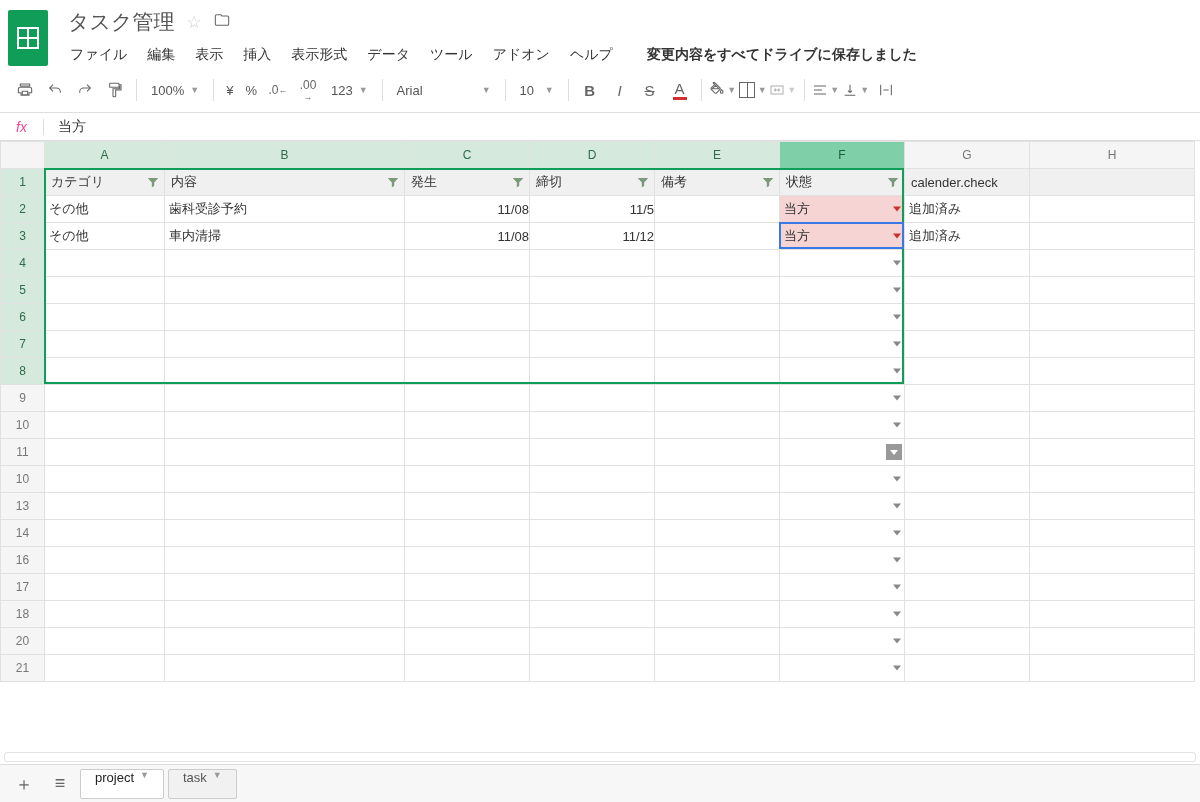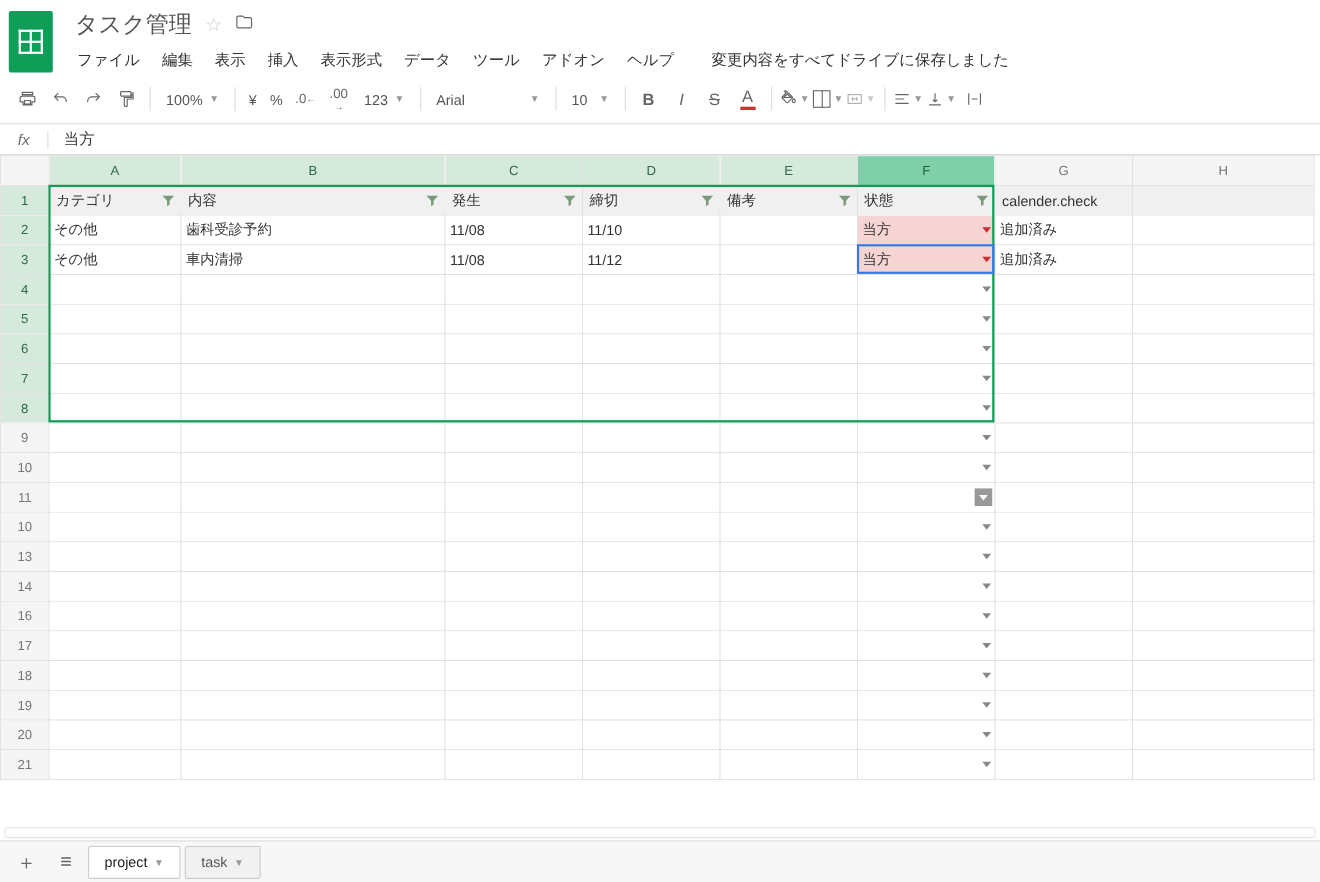--- a/index.html
+++ b/index.html
@@ -16,75 +16,75 @@
     linear-gradient(#fff,#fff) 0 0/2px 100% no-repeat,
     linear-gradient(#fff,#fff) 10px 0/2px 100% no-repeat,
     linear-gradient(#fff,#fff) 20px 0/2px 100% no-repeat; }
   .title-col { flex: 1; }
   .doc-title-row { display: flex; align-items: center; gap: 12px; padding-top: 2px; }
   .doc-title { font-size: 21px; color: #555; }
   .star { color: #ccc; font-size: 17px; cursor: pointer; }
   .folder { color: #888; font-size: 17px; cursor: pointer; }
   .menubar { display: flex; gap: 0; margin-top: 6px; margin-left: -8px; }
   .menubar span { padding: 4px 10px; font-size: 14px; color: #333; cursor: pointer; }
-  .save-status { color: #aaa; font-size: 14px; margin-left: 14px; padding-top: 4px; }
+  .save-status { color: #aaa; font-size: 14px; margin-left: 14px; padding-top: 4px; font-weight: bold; }
 
   
   .toolbar { display: flex; align-items: center; padding: 8px 10px; border-bottom: 1px solid #ddd; gap: 0; }
   .tb-btn { width: 30px; height: 28px; display: flex; align-items: center; justify-content: center; color: #666; cursor: pointer; font-size: 15px; }
   .tb-sep { width: 1px; height: 22px; background: #ddd; margin: 0 6px; }
   .tb-select { display: flex; align-items: center; gap: 6px; padding: 0 8px; height: 28px; cursor: pointer; color: #555; font-size: 13px; }
   .tb-caret { font-size: 9px; color: #999; }
   .tb-txt { padding: 0 6px; color: #555; font-size: 13px; cursor: pointer; }
   .bold { font-weight: bold; }
   .italic { font-style: italic; }
   .strike { text-decoration: line-through; }
   .text-color { display: flex; flex-direction: column; align-items: center; }
   .text-color .bar { width: 14px; height: 3px; background: #d32f2f; }
   svg.ico { width: 16px; height: 16px; stroke: #666; fill: none; stroke-width: 1.6; }
   .borders-ico { width:16px; height:16px; display:inline-block; position:relative; }
   .borders-ico::before { content:""; position:absolute; inset:0; border:1.5px solid #666; }
   .borders-ico::after { content:""; position:absolute; left:50%; top:0; bottom:0; width:0; border-left:1.5px solid #666; }
 
   
   .formula-bar { display: flex; align-items: center; border-bottom: 1px solid #ddd; height: 28px; }
-  .fx { width: 44px; text-align: center; font-style: italic; color: #737373; border-right: 1px solid #ddd; font-size: 14px; }
+  .fx { width: 44px; text-align: center; font-style: italic; color: #ec4899; border-right: 1px solid #ddd; font-size: 14px; }
   .formula-input { flex: 1; padding: 0 14px; font-size: 14px; color: #333; }
 
   
   .grid-wrap { flex: 1; overflow: hidden; position: relative; }
   table.sheet { border-collapse: collapse; table-layout: fixed; }
   th, td { border: 1px solid #e1e1e1; height: 27px; font-size: 13px; padding: 0 4px; position: relative; background: #fff; }
   th.colhdr, th.rowhdr, th.corner { background: #f5f5f5; color: #777; font-weight: normal; text-align: center; font-size: 12px; }
   th.colhdr.sel, th.rowhdr.sel { background: #d6e9dd; color:#2d6b4a; }
   th.colhdr.active { background: #7fd0a8; color:#1b5e3f; }
 
   
   tr.filter-row td { background: #f0f0f0; font-weight: normal; color: #333; text-align: left; padding-left: 6px; }
   .filter-icon { position: absolute; right: 4px; top: 50%; transform: translateY(-50%); width: 14px; height: 14px; }
   .filter-icon svg { width: 14px; height: 14px; fill: #7a9a7a; }
 
   
-  td.right { text-align: left; padding-right: 0; }
+  td.right { text-align: right; padding-right: 0; }
   td.pink { background: #f7d4d4; }
   .dv-caret { position: absolute; right: 3px; top: 50%; transform: translateY(-50%); width: 0; height: 0; border-left: 4px solid transparent; border-right: 4px solid transparent; border-top: 5px solid #888; }
   .dv-caret.red { border-top-color: #c93030; }
   .dv-box { position:absolute; right:2px; top:50%; transform:translateY(-50%); width:16px; height:16px; background:#999; display:flex; align-items:center; justify-content:center; }
   .dv-box::after { content:""; border-left:4px solid transparent; border-right:4px solid transparent; border-top:5px solid #fff; }
 
   
   .sel-outline { position: absolute; border: 2px solid #0f9d58; pointer-events: none; }
   .active-outline { position:absolute; border:2px solid #3b78e7; pointer-events:none; }
 
   
   .hscroll { height: 14px; background: #fff; display:flex; align-items:center; }
   .hscroll .track { flex:1; height:10px; border:1px solid #e3e3e3; border-radius:3px; margin:0 4px; }
   .footer { display: flex; align-items: center; border-top: 1px solid #ddd; height: 38px; padding: 0 8px; gap: 4px; background:#f7f7f7; }
   .foot-btn { width: 32px; height: 30px; display:flex; align-items:center; justify-content:center; color:#666; cursor:pointer; font-size:18px; }
-  .sheet-tab { display:flex; align-items:center; gap:6px; padding: 0 14px; height:30px; border:1px solid #ccc; background:#f1f1f1; font-size:13px; color:#555; cursor:pointer; border-radius:2px; }
+  .sheet-tab { display:flex; align-items:flex-start; gap:6px; padding: 0 14px; height:30px; border:1px solid #ccc; background:#f1f1f1; font-size:13px; color:#555; cursor:pointer; border-radius:2px; }
   .sheet-tab.active { background:#fff; color:#222; }
   .sheet-tab .tc { font-size:9px; color:#999; }
 </style>
 </head>
 <body>
 
 <div class="app">
 
   <div class="titlebar">
     <div class="logo">
@@ -265,21 +265,21 @@
                   <path d="M3 5h18l-7 8v6l-4 2v-8z"></path>
                 </svg></span></td>
             <td>calender.check</td>
             <td></td>
           </tr>
           <tr>
             <th class="rowhdr sel">2</th>
             <td class="">その他</td>
             <td class="">歯科受診予約</td>
             <td class="right">11/08</td>
-            <td class="right">11/10</td>
+            <td class="right">11/5</td>
             <td class=""></td>
             <td class="pink">当方<span class="dv-caret red"></span></td>
             <td class="">追加済み</td>
             <td class=""></td>
           </tr>
           <tr>
             <th class="rowhdr sel">3</th>
             <td class="">その他</td>
             <td class="">車内清掃</td>
             <td class="right">11/08</td>
@@ -453,33 +453,20 @@
             <td class="right"></td>
             <td class=""></td>
             <td class="">
               <span class="dv-caret"></span>
             </td>
             <td class=""></td>
             <td class=""></td>
           </tr>
           <tr>
             <th class="rowhdr">18</th>
-            <td class=""></td>
-            <td class=""></td>
-            <td class="right"></td>
-            <td class="right"></td>
-            <td class=""></td>
-            <td class="">
-              <span class="dv-caret"></span>
-            </td>
-            <td class=""></td>
-            <td class=""></td>
-          </tr>
-          <tr>
-            <th class="rowhdr">19</th>
             <td class=""></td>
             <td class=""></td>
             <td class="right"></td>
             <td class="right"></td>
             <td class=""></td>
             <td class="">
               <span class="dv-caret"></span>
             </td>
             <td class=""></td>
             <td class=""></td>

